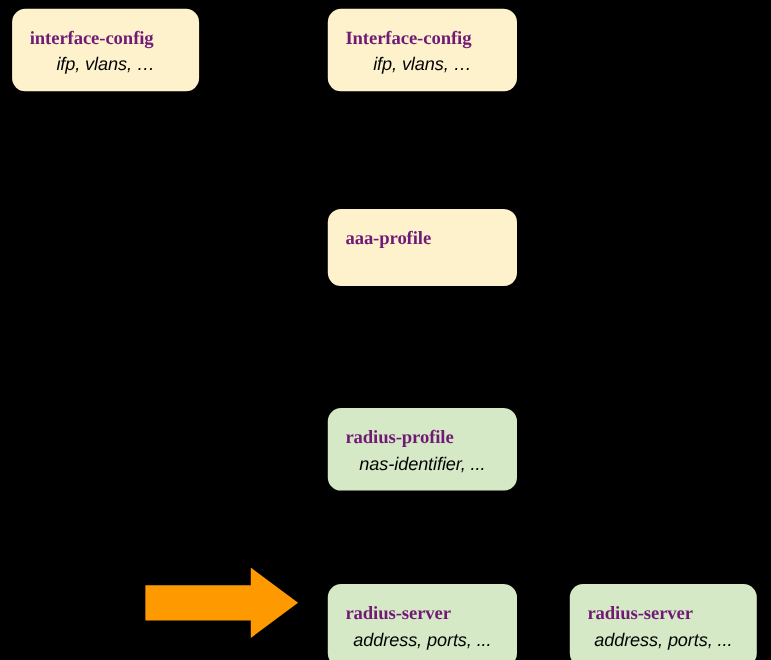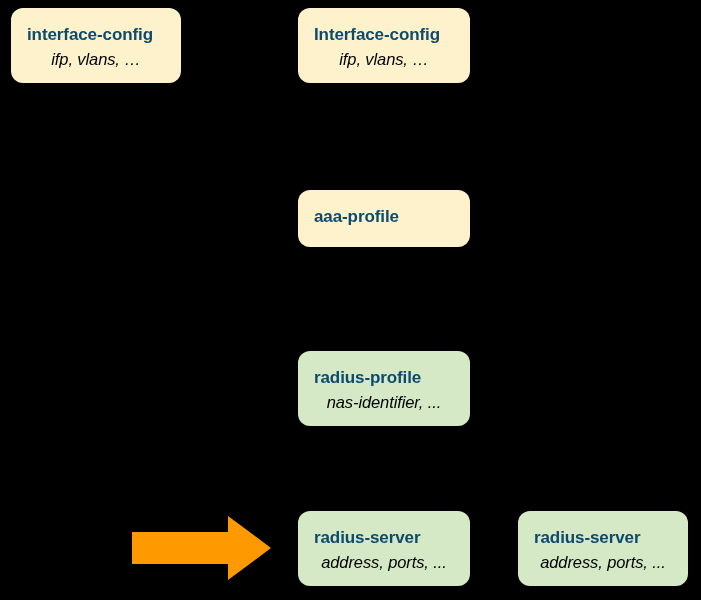--- a/index.html
+++ b/index.html
@@ -26,27 +26,28 @@
     box-sizing: border-box;
     border-radius: 12px;
     padding: 16px 16px 0 16px;
     overflow: hidden;
   }
   .node-cream {
     background: #fdf2cc;
   }
   .node-green {
     background: #d6e9c6;
+    margin-top: 20px;
   }
   .node-title {
-    font-family: Liberation Sans, sans-serif;
+    font-family: Liberation Serif, serif;
     font-weight: bold;
     font-size: 17px;
     line-height: 22px;
-    color: #0c4a6e;
+    color: #701a75;
     white-space: nowrap;
     letter-spacing: -0.1px;
   }
   .node-sub {
     font-family: "Liberation Sans", sans-serif;
     font-style: italic;
     font-size: 16.5px;
     line-height: 22px;
     color: #000000;
     white-space: nowrap;
@@ -69,21 +70,21 @@
   <div class="node node-cream" style="left:11px; top:8px; width:170px; height:75px;">
     <div class="node-title">interface-config</div>
     <div class="node-sub">ifp, vlans, …</div>
   </div>
 
   <div class="node node-cream" style="left:298px; top:8px; width:172px; height:75px;">
     <div class="node-title">Interface-config</div>
     <div class="node-sub">ifp, vlans, …</div>
   </div>
 
-  <div class="node node-cream" style="left:298px; top:190px; width:172px; height:57px;">
+  <div class="node node-cream" style="left:298px; top:190px; width:172px; height:70px;">
     <div class="node-title">aaa-profile</div>
   </div>
 
   <div class="node node-green" style="left:298px; top:351px; width:172px; height:75px;">
     <div class="node-title">radius-profile</div>
     <div class="node-sub">nas-identifier, ...</div>
   </div>
 
   <div class="node node-green" style="left:298px; top:511px; width:172px; height:75px;">
     <div class="node-title">radius-server</div>

